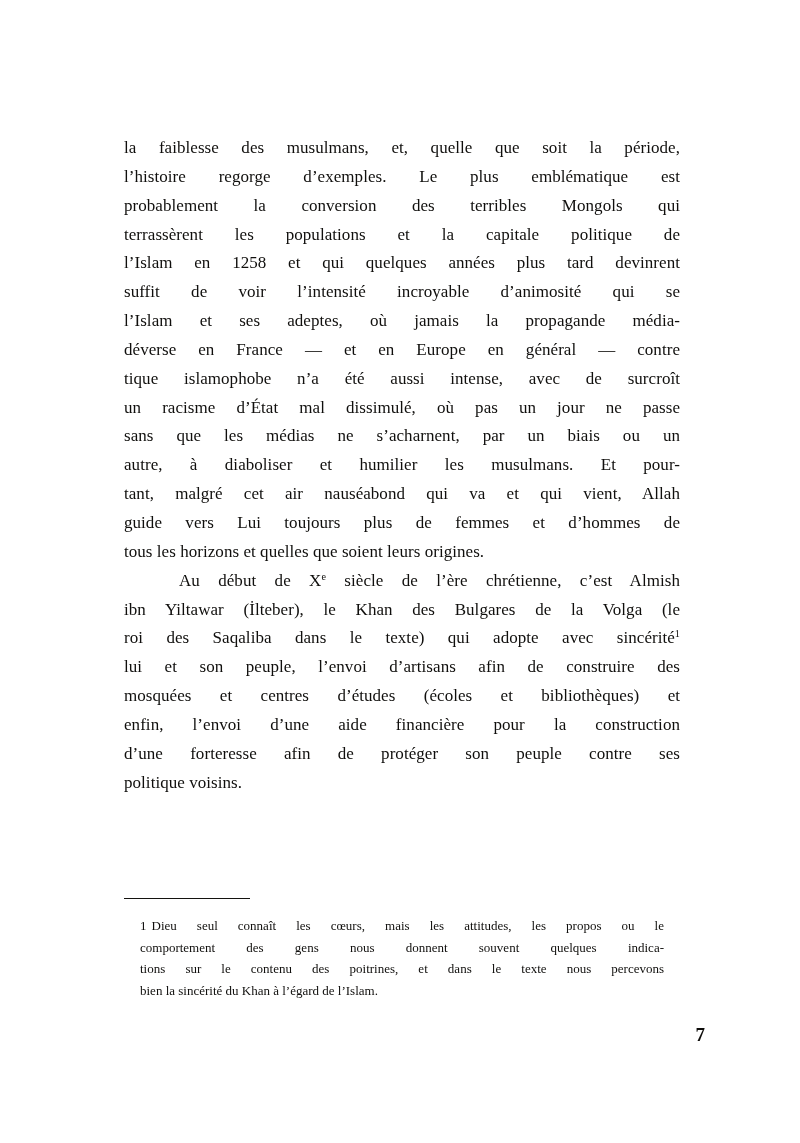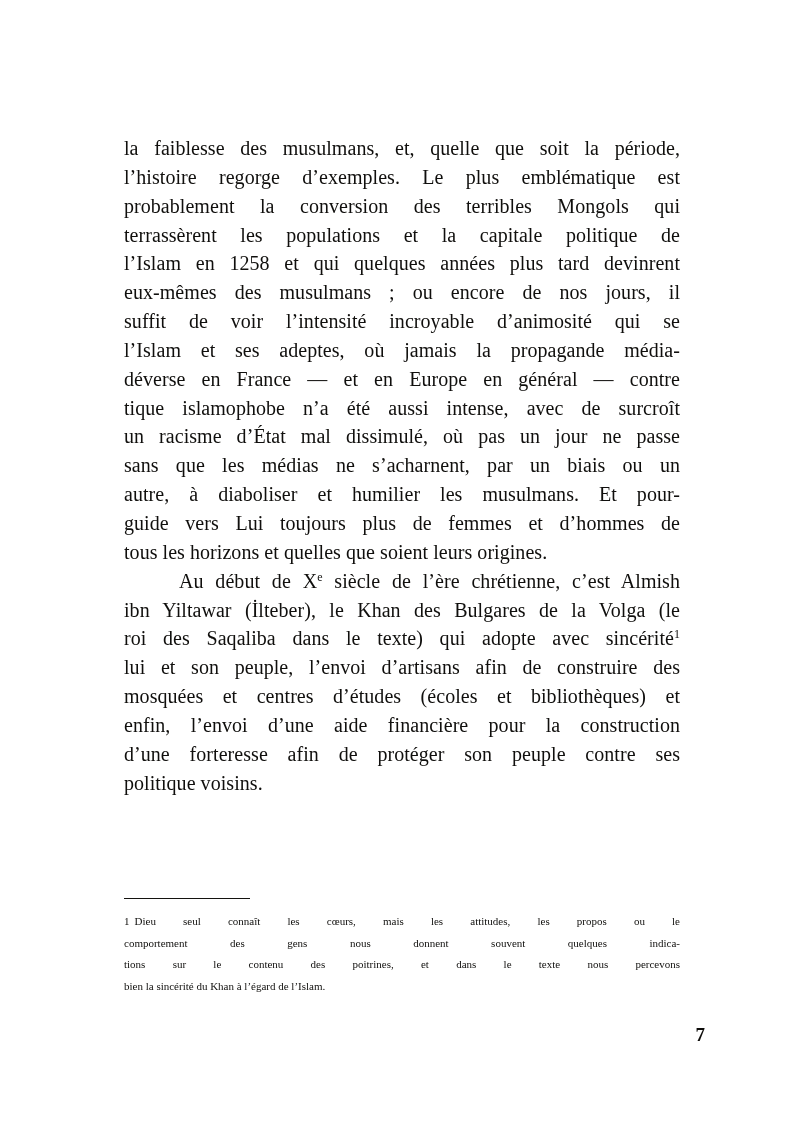--- a/index.html
+++ b/index.html
@@ -26,21 +26,21 @@
   
   .text-column {
     position: absolute;
     left: 124px;
     top: 134px;
     width: 556px;
   }
 
   .para {
     margin: 0;
-    font-size: 20px;
+    font-size: 17px;
     line-height: 28.85px;
     color: #100f0d;
     letter-spacing: 0.05px;
     text-align: left;
   }
 
   
   .ln {
     display: block;
     text-align: justify;
@@ -71,22 +71,22 @@
   }
 
   .footnote-rule {
     width: 126px;
     height: 0;
     border-top: 1.1px solid #14130f;
     margin: 0 0 12px 0;
   }
 
   .footnote-body {
-    margin: 0;
-    font-size: 11px;
+    margin: 16px;
+    font-size: 13px;
     line-height: 21.6px;
     color: #100f0d;
   }
 
   .footnote-body .ln {
     text-align: justify;
     text-align-last: justify;
   }
   .footnote-body .ln.last {
     text-align: left;
@@ -115,28 +115,28 @@
 
 <div class="page">
 
   <div class="text-column">
     <p class="para">
         <span class="ln">la faiblesse des musulmans, et, quelle que soit la période,</span>
         <span class="ln">l’histoire regorge d’exemples. Le plus emblématique est</span>
         <span class="ln">probablement la conversion des terribles Mongols qui</span>
         <span class="ln">terrassèrent les populations et la capitale politique de</span>
         <span class="ln">l’Islam en 1258 et qui quelques années plus tard devinrent</span>
-        <span class="ln">eux-mêmes des musulmans ; ou encore de nos jours, il</span>
         <span class="ln">suffit de voir l’intensité incroyable d’animosité qui se</span>
         <span class="ln">l’Islam et ses adeptes, où jamais la propagande média-</span>
         <span class="ln">déverse en France — et en Europe en général — contre</span>
         <span class="ln">tique islamophobe n’a été aussi intense, avec de surcroît</span>
         <span class="ln">un racisme d’État mal dissimulé, où pas un jour ne passe</span>
         <span class="ln">sans que les médias ne s’acharnent, par un biais ou un</span>
         <span class="ln">autre, à diaboliser et humilier les musulmans. Et pour-</span>
+        <span class="ln">tant, malgré cet air nauséabond qui va et qui vient, Allah</span>
         <span class="ln">guide vers Lui toujours plus de femmes et d’hommes de</span>
         <span class="ln last">tous les horizons et quelles que soient leurs origines.</span>
       </p>
     <p class="para">
         <span class="ln indent">Au début de X<sup>e</sup> siècle de l’ère chrétienne, c’est Almish</span>
         <span class="ln">ibn Yiltawar (İlteber), le Khan des Bulgares de la Volga (le</span>
         <span class="ln">roi des Saqaliba dans le texte) qui adopte avec sincérité<sup>1</sup></span>
         <span class="ln">lui et son peuple, l’envoi d’artisans afin de construire des</span>
         <span class="ln">mosquées et centres d’études (écoles et bibliothèques) et</span>
         <span class="ln">enfin, l’envoi d’une aide financière pour la construction</span>

